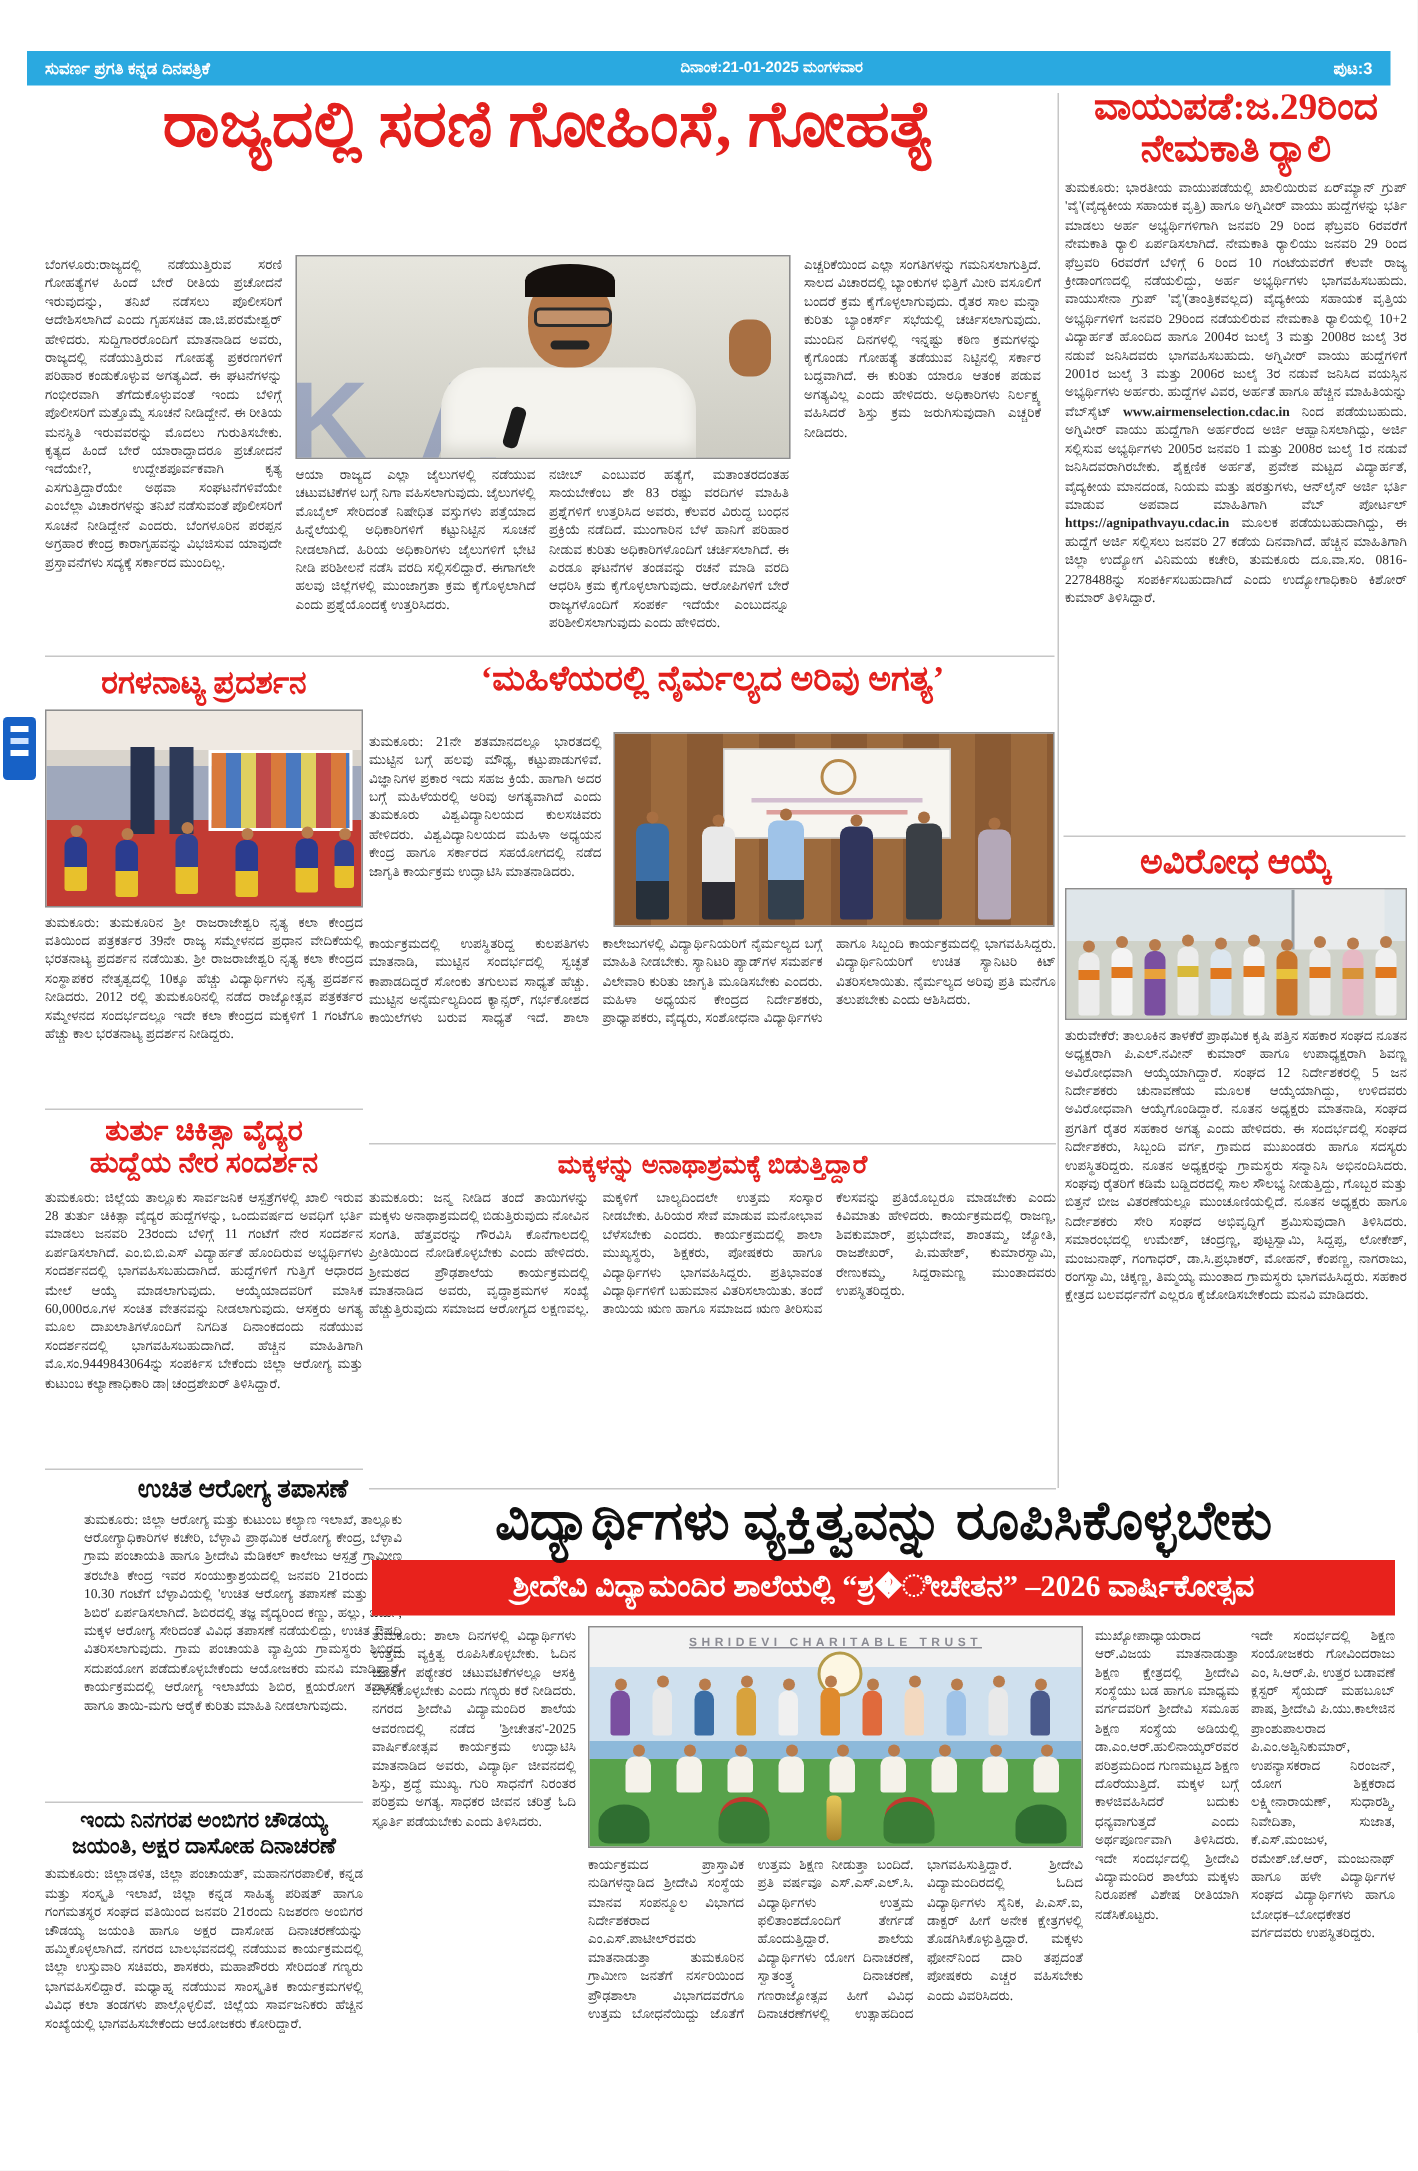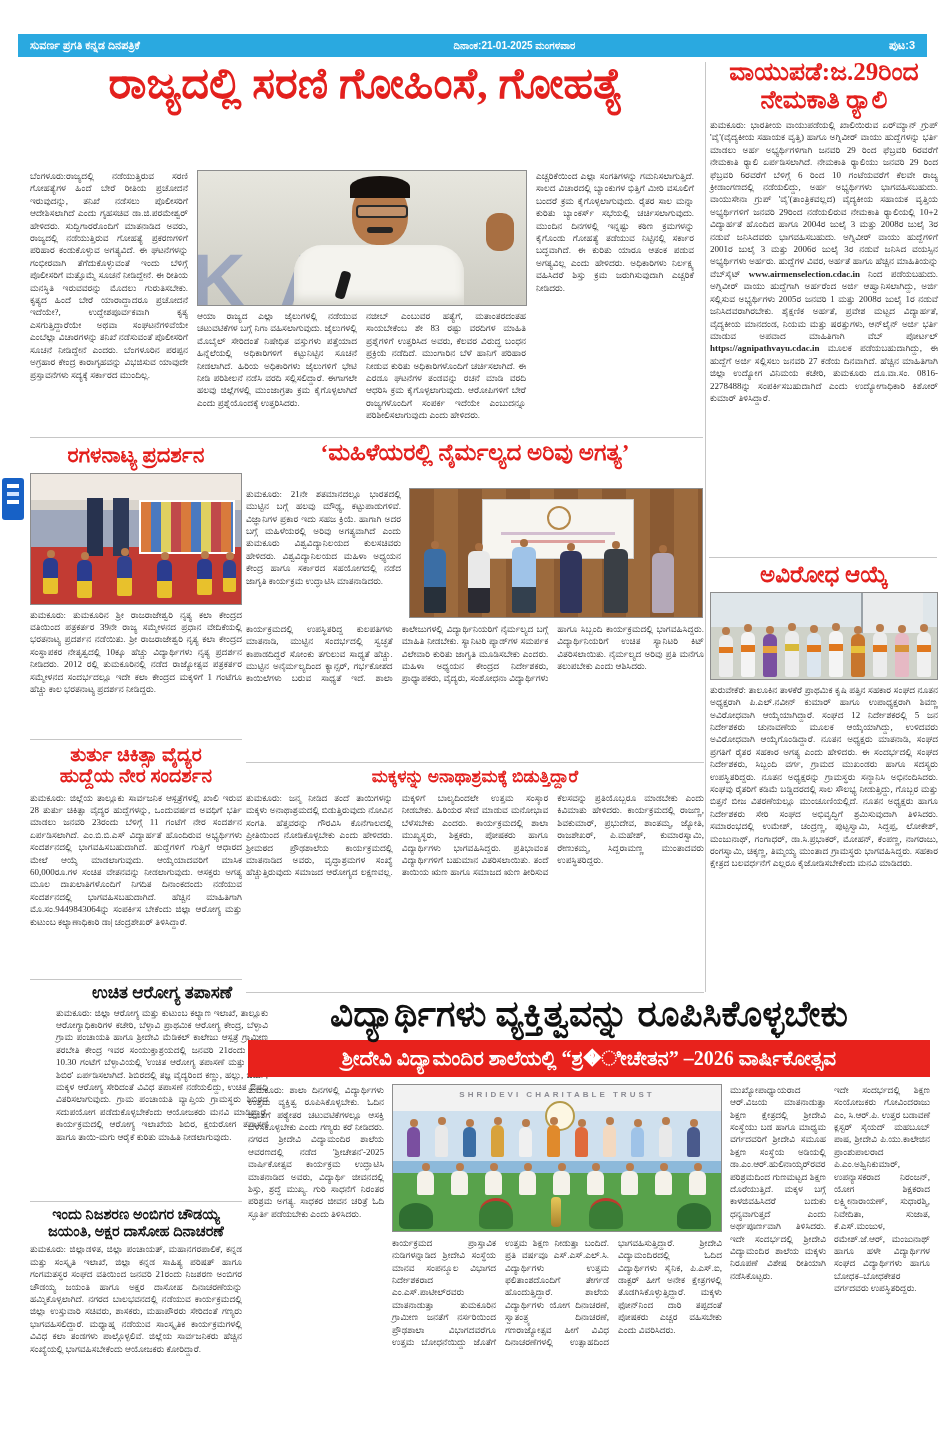--- a/index.html
+++ b/index.html
@@ -19,21 +19,21 @@
   .rule{background:#c6c6c6;}
   
   .ph{position:relative;border:1px solid #8d8d8d;overflow:hidden;background:#ddd;box-sizing:border-box;}
   .fig{position:absolute;border-radius:6px 6px 2px 2px;}
   .fig:before{content:"";position:absolute;left:50%;transform:translateX(-50%);top:-8px;
               width:8px;height:8px;border-radius:50%;background:#b97c4c;}
   .figw:before{background:#a86f42;}
   .press-letters{left:-6px;bottom:-18px;font-family:"Liberation Sans",sans-serif;
                  font-size:74px;font-weight:bold;color:#3a57a8;opacity:.35;letter-spacing:34px;}
   .arc-text{width:100%;text-align:center;top:5px;font-family:"Liberation Sans",sans-serif;
-            font-size:8px;letter-spacing:3px;color:#8b8b93;font-weight:bold;}
+            font-size:8px;letter-spacing:3px;color:#8b8b93;font-weight:bold;text-decoration:underline;}
   .banner{background:#e8221c;color:#fff;font-weight:bold;text-align:center;
           display:flex;align-items:center;justify-content:center;}
 </style>
 </head>
 <body>
 
 <div class="page">
 
   <header class="abs topbar" style="left:18px;top:34px;width:909px;height:23px;background:#2aa9e0;">
     <span>ಸುವರ್ಣ ಪ್ರಗತಿ ಕನ್ನಡ ದಿನಪತ್ರಿಕೆ</span>
@@ -158,21 +158,21 @@
   <div class="abs rule" style="left:246px;top:992px;width:458px;height:1px;"></div>
 
   <div class="abs" style="left:30px;top:983px;width:212px;margin-left:26px;">
     <div class="hk" style="font-size:17px;">ಉಚಿತ ಆರೋಗ್ಯ ತಪಾಸಣೆ</div>
     <div class="bt" style="margin-top:4px;">ತುಮಕೂರು: ಜಿಲ್ಲಾ ಆರೋಗ್ಯ ಮತ್ತು ಕುಟುಂಬ ಕಲ್ಯಾಣ ಇಲಾಖೆ, ತಾಲ್ಲೂಕು ಆರೋಗ್ಯಾಧಿಕಾರಿಗಳ ಕಚೇರಿ, ಬೆಳ್ಳಾವಿ ಪ್ರಾಥಮಿಕ ಆರೋಗ್ಯ ಕೇಂದ್ರ, ಬೆಳ್ಳಾವಿ ಗ್ರಾಮ ಪಂಚಾಯತಿ ಹಾಗೂ ಶ್ರೀದೇವಿ ಮೆಡಿಕಲ್ ಕಾಲೇಜು ಆಸ್ಪತ್ರೆ ಗ್ರಾಮೀಣ ತರಬೇತಿ ಕೇಂದ್ರ ಇವರ ಸಂಯುಕ್ತಾಶ್ರಯದಲ್ಲಿ ಜನವರಿ 21ರಂದು ಬೆಳಿಗ್ಗೆ 10.30 ಗಂಟೆಗೆ ಬೆಳ್ಳಾವಿಯಲ್ಲಿ 'ಉಚಿತ ಆರೋಗ್ಯ ತಪಾಸಣೆ ಮತ್ತು ಚಿಕಿತ್ಸಾ ಶಿಬಿರ' ಏರ್ಪಡಿಸಲಾಗಿದೆ. ಶಿಬಿರದಲ್ಲಿ ತಜ್ಞ ವೈದ್ಯರಿಂದ ಕಣ್ಣು, ಹಲ್ಲು, ಚರ್ಮ, ಮಕ್ಕಳ ಆರೋಗ್ಯ ಸೇರಿದಂತೆ ವಿವಿಧ ತಪಾಸಣೆ ನಡೆಯಲಿದ್ದು, ಉಚಿತ ಔಷಧಿ ವಿತರಿಸಲಾಗುವುದು. ಗ್ರಾಮ ಪಂಚಾಯತಿ ವ್ಯಾಪ್ತಿಯ ಗ್ರಾಮಸ್ಥರು ಶಿಬಿರದ ಸದುಪಯೋಗ ಪಡೆದುಕೊಳ್ಳಬೇಕೆಂದು ಆಯೋಜಕರು ಮನವಿ ಮಾಡಿದ್ದಾರೆ. ಕಾರ್ಯಕ್ರಮದಲ್ಲಿ ಆರೋಗ್ಯ ಇಲಾಖೆಯ ಶಿಬಿರ, ಕ್ಷಯರೋಗ ತಪಾಸಣೆ ಹಾಗೂ ತಾಯಿ-ಮಗು ಆರೈಕೆ ಕುರಿತು ಮಾಹಿತಿ ನೀಡಲಾಗುವುದು.</div>
   </div>
 
   <div class="abs rule" style="left:30px;top:1201px;width:212px;height:1px;"></div>
 
   <div class="abs" style="left:30px;top:1206px;width:212px;">
-    <div class="hk" style="font-size:14.5px;">ಇಂದು ನಿಜಶರಣ ಅಂಬಿಗರ ಚೌಡಯ್ಯ</div>
+    <div class="hk" style="font-size:14.5px;">ಇಂದು ನಿನಗರಪ ಅಂಬಿಗರ ಚೌಡಯ್ಯ</div>
     <div class="hk" style="font-size:14.5px;">ಜಯಂತಿ, ಅಕ್ಷರ ದಾಸೋಹ ದಿನಾಚರಣೆ</div>
     <div class="bt" style="margin-top:4px;">ತುಮಕೂರು: ಜಿಲ್ಲಾಡಳಿತ, ಜಿಲ್ಲಾ ಪಂಚಾಯತ್, ಮಹಾನಗರಪಾಲಿಕೆ, ಕನ್ನಡ ಮತ್ತು ಸಂಸ್ಕೃತಿ ಇಲಾಖೆ, ಜಿಲ್ಲಾ ಕನ್ನಡ ಸಾಹಿತ್ಯ ಪರಿಷತ್ ಹಾಗೂ ಗಂಗಮತಸ್ಥರ ಸಂಘದ ವತಿಯಿಂದ ಜನವರಿ 21ರಂದು ನಿಜಶರಣ ಅಂಬಿಗರ ಚೌಡಯ್ಯ ಜಯಂತಿ ಹಾಗೂ ಅಕ್ಷರ ದಾಸೋಹ ದಿನಾಚರಣೆಯನ್ನು ಹಮ್ಮಿಕೊಳ್ಳಲಾಗಿದೆ. ನಗರದ ಬಾಲಭವನದಲ್ಲಿ ನಡೆಯುವ ಕಾರ್ಯಕ್ರಮದಲ್ಲಿ ಜಿಲ್ಲಾ ಉಸ್ತುವಾರಿ ಸಚಿವರು, ಶಾಸಕರು, ಮಹಾಪೌರರು ಸೇರಿದಂತೆ ಗಣ್ಯರು ಭಾಗವಹಿಸಲಿದ್ದಾರೆ. ಮಧ್ಯಾಹ್ನ ನಡೆಯುವ ಸಾಂಸ್ಕೃತಿಕ ಕಾರ್ಯಕ್ರಮಗಳಲ್ಲಿ ವಿವಿಧ ಕಲಾ ತಂಡಗಳು ಪಾಲ್ಗೊಳ್ಳಲಿವೆ. ಜಿಲ್ಲೆಯ ಸಾರ್ವಜನಿಕರು ಹೆಚ್ಚಿನ ಸಂಖ್ಯೆಯಲ್ಲಿ ಭಾಗವಹಿಸಬೇಕೆಂದು ಆಯೋಜಕರು ಕೋರಿದ್ದಾರೆ.</div>
   </div>
 
   <div class="abs" style="left:248px;top:996px;width:682px;">
     <div class="hk" style="font-size:36px;line-height:1.05;">ವಿದ್ಯಾರ್ಥಿಗಳು ವ್ಯಕ್ತಿತ್ವವನ್ನು ರೂಪಿಸಿಕೊಳ್ಳಬೇಕು</div>
     <div class="banner" style="width:100%;height:37px;margin-top:6px;font-size:20px;">ಶ್ರೀದೇವಿ ವಿದ್ಯಾಮಂದಿರ ಶಾಲೆಯಲ್ಲಿ “ಶ್ರ�ೀಚೇತನ” –2026 ವಾರ್ಷಿಕೋತ್ಸವ</div>
     <div style="display:flex;gap:8px;margin-top:7px;">
       <div class="bt" style="width:136px;">ತುಮಕೂರು: ಶಾಲಾ ದಿನಗಳಲ್ಲಿ ವಿದ್ಯಾರ್ಥಿಗಳು ಉತ್ತಮ ವ್ಯಕ್ತಿತ್ವ ರೂಪಿಸಿಕೊಳ್ಳಬೇಕು. ಓದಿನ ಜೊತೆಗೆ ಪಠ್ಯೇತರ ಚಟುವಟಿಕೆಗಳಲ್ಲೂ ಆಸಕ್ತಿ ಬೆಳೆಸಿಕೊಳ್ಳಬೇಕು ಎಂದು ಗಣ್ಯರು ಕರೆ ನೀಡಿದರು. ನಗರದ ಶ್ರೀದೇವಿ ವಿದ್ಯಾಮಂದಿರ ಶಾಲೆಯ ಆವರಣದಲ್ಲಿ ನಡೆದ 'ಶ್ರೀಚೇತನ'-2025 ವಾರ್ಷಿಕೋತ್ಸವ ಕಾರ್ಯಕ್ರಮ ಉದ್ಘಾಟಿಸಿ ಮಾತನಾಡಿದ ಅವರು, ವಿದ್ಯಾರ್ಥಿ ಜೀವನದಲ್ಲಿ ಶಿಸ್ತು, ಶ್ರದ್ಧೆ ಮುಖ್ಯ. ಗುರಿ ಸಾಧನೆಗೆ ನಿರಂತರ ಪರಿಶ್ರಮ ಅಗತ್ಯ. ಸಾಧಕರ ಜೀವನ ಚರಿತ್ರೆ ಓದಿ ಸ್ಫೂರ್ತಿ ಪಡೆಯಬೇಕು ಎಂದು ತಿಳಿಸಿದರು.</div>
       <div style="width:330px;">

